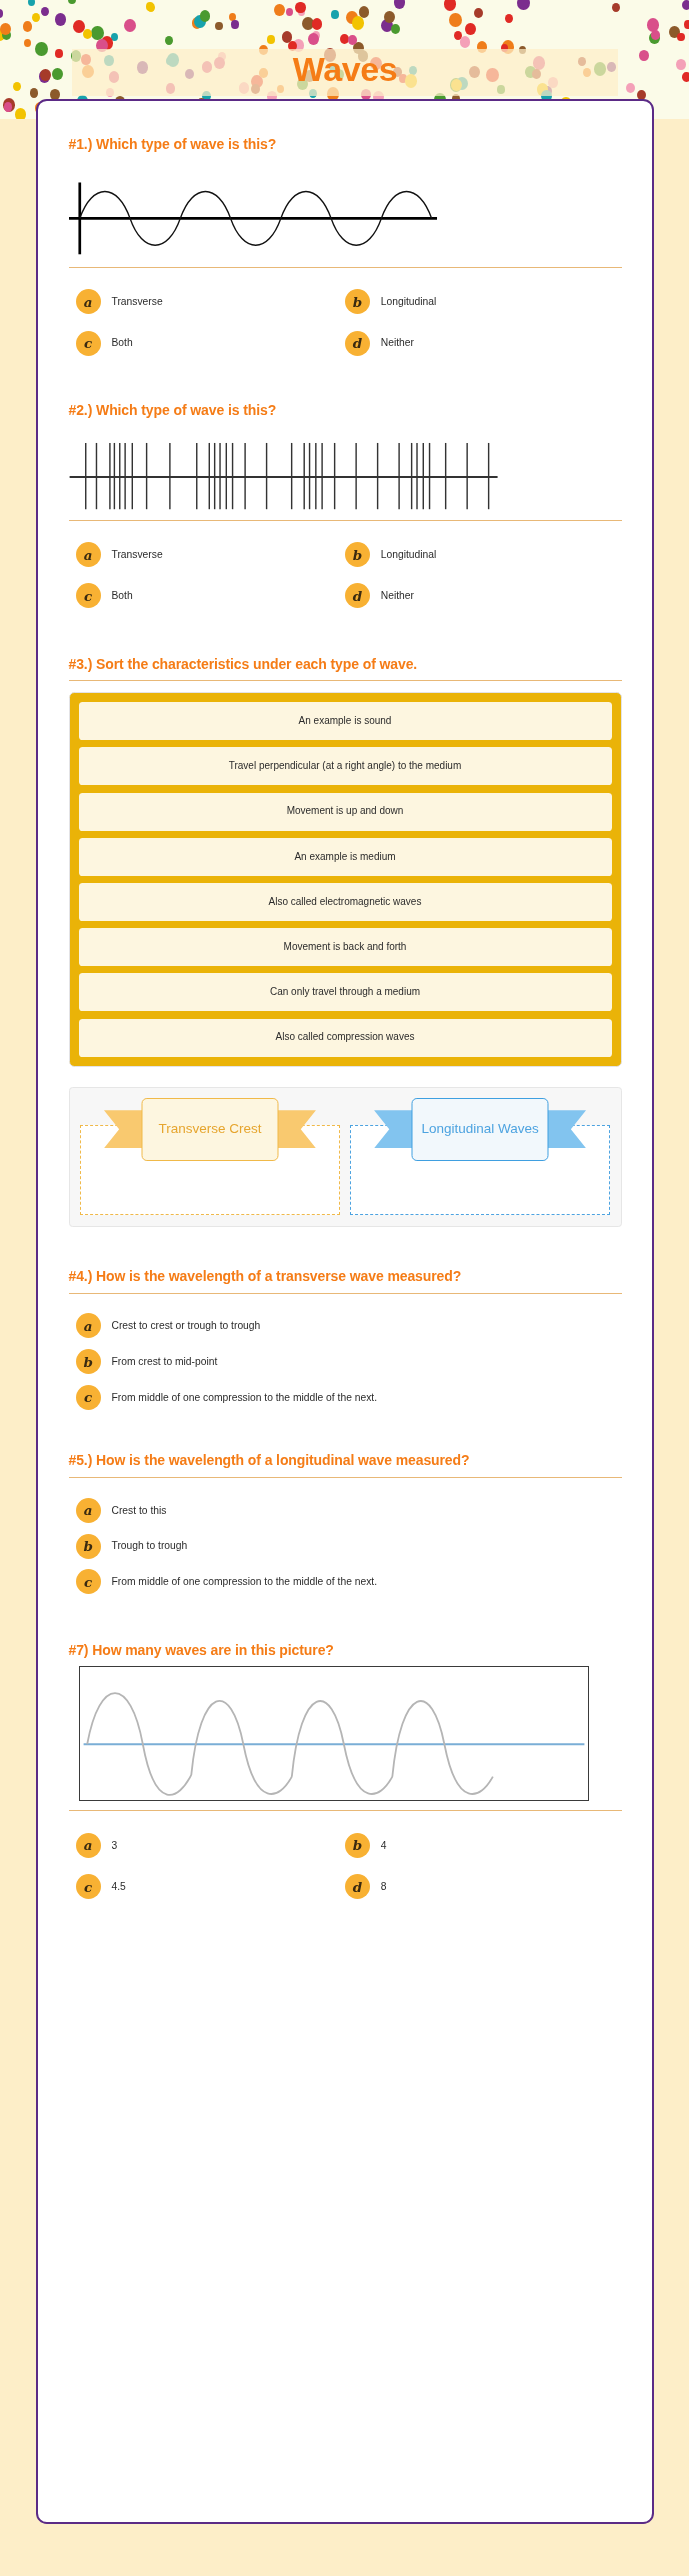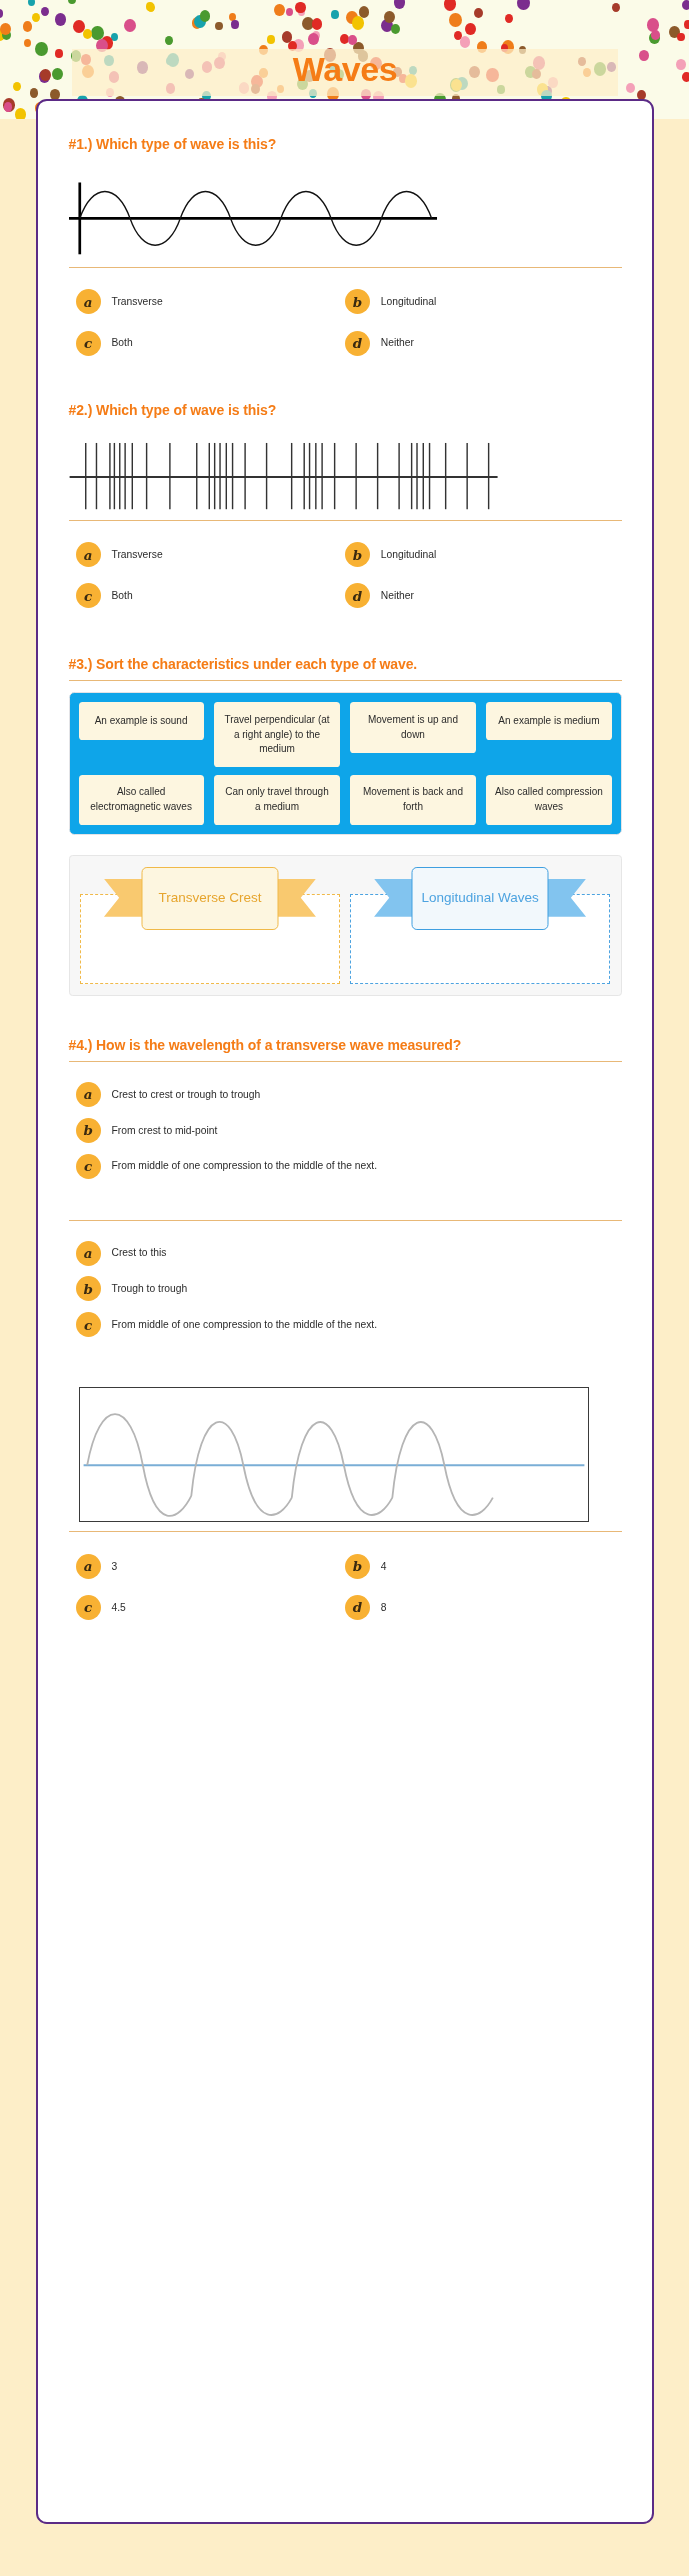--- a/index.html
+++ b/index.html
@@ -121,25 +121,25 @@
     color: #2b2b2b;
     line-height: 1.3;
   }
 
   
   .sort-box {
     border: 0.9px solid #e3e3e6;
     border-radius: 5.4px;
     padding: 9px 9px;
     display: grid;
-    grid-template-columns: 1fr 1fr 1fr 1fr;
+    grid-template-columns: 1fr;
     column-gap: 10.8px;
     row-gap: 7.2px;
     align-items: start;
-    background: #0ea5e9;
+    background: #eab308;
   }
   .sort-card {
     background: #fdf6e0;
     border-radius: 3.6px;
     padding: 10.8px 7.2px;
     text-align: center;
     font-size: 10px;
     color: #2b2b2b;
     line-height: 1.45;
     min-height: 38px;
@@ -498,22 +498,22 @@
     <div class="q-block">
       <div class="q-title">#3.) Sort the characteristics under each type of wave.</div>
       <div class="q-rule"></div>
 
       <div class="sort-box">
         <div class="sort-card">An example is sound</div>
         <div class="sort-card">Travel perpendicular (at a right angle) to the medium</div>
         <div class="sort-card">Movement is up and down</div>
         <div class="sort-card">An example is medium</div>
         <div class="sort-card">Also called electromagnetic waves</div>
+        <div class="sort-card">Movement is back and forth</div>
         <div class="sort-card">Can only travel through a medium</div>
-        <div class="sort-card">Movement is back and forth</div>
         <div class="sort-card">Also called compression waves</div>
       </div>
 
       <div class="dropzone-panel">
         <div class="dz transverse">
           <span class="ribbon-tail left t-col"></span>
           <span class="ribbon-tail right t-col"></span>
           <span class="ribbon transverse">Transverse Crest</span>
         </div>
         <div class="dz longitudinal">
@@ -541,40 +541,42 @@
         <div class="opt">
           <span class="opt-badge left-pad">c</span>
           <span class="opt-text">From middle of one compression to the middle of the next.</span>
         </div>
       </div>
     </div>
 
     <div style="height:36px"></div>
 
     <div class="q-block">
+      <div class="q-title">#5.) How is the wavelength of a longitudinal wave measured?</div>
       <div class="q-rule"></div>
       <div class="opts-list">
         <div class="opt">
           <span class="opt-badge left-pad">a</span>
           <span class="opt-text">Crest to this</span>
         </div>
         <div class="opt">
           <span class="opt-badge left-pad">b</span>
           <span class="opt-text">Trough to trough</span>
         </div>
         <div class="opt">
           <span class="opt-badge left-pad">c</span>
           <span class="opt-text">From middle of one compression to the middle of the next.</span>
         </div>
       </div>
     </div>
 
     <div style="height:41px"></div>
 
     <div class="q-block">
+      <div class="q-title">#7) How many waves are in this picture?</div>
       <div class="pic-frame">
         <svg width="508" height="133" viewBox="0 0 566 148">
           <line x1="4" y1="86" x2="562" y2="86" stroke="#7aaed6" stroke-width="2"></line>
           <path d="M8 86 C 22 10, 56 10, 70 86 S 110 148, 124 120
                    M124 120 C 134 20, 168 14, 182 86 S 222 148, 236 122
                    M236 122 C 246 20, 280 14, 294 86 S 334 148, 348 122
                    M348 122 C 358 20, 392 14, 406 86 S 446 148, 460 122" fill="none" stroke="#b5b5b5" stroke-width="2"></path>
           <g id="q7wave" stroke="#b5b5b5" stroke-width="2" fill="none"></g>
         </svg>
       </div>

